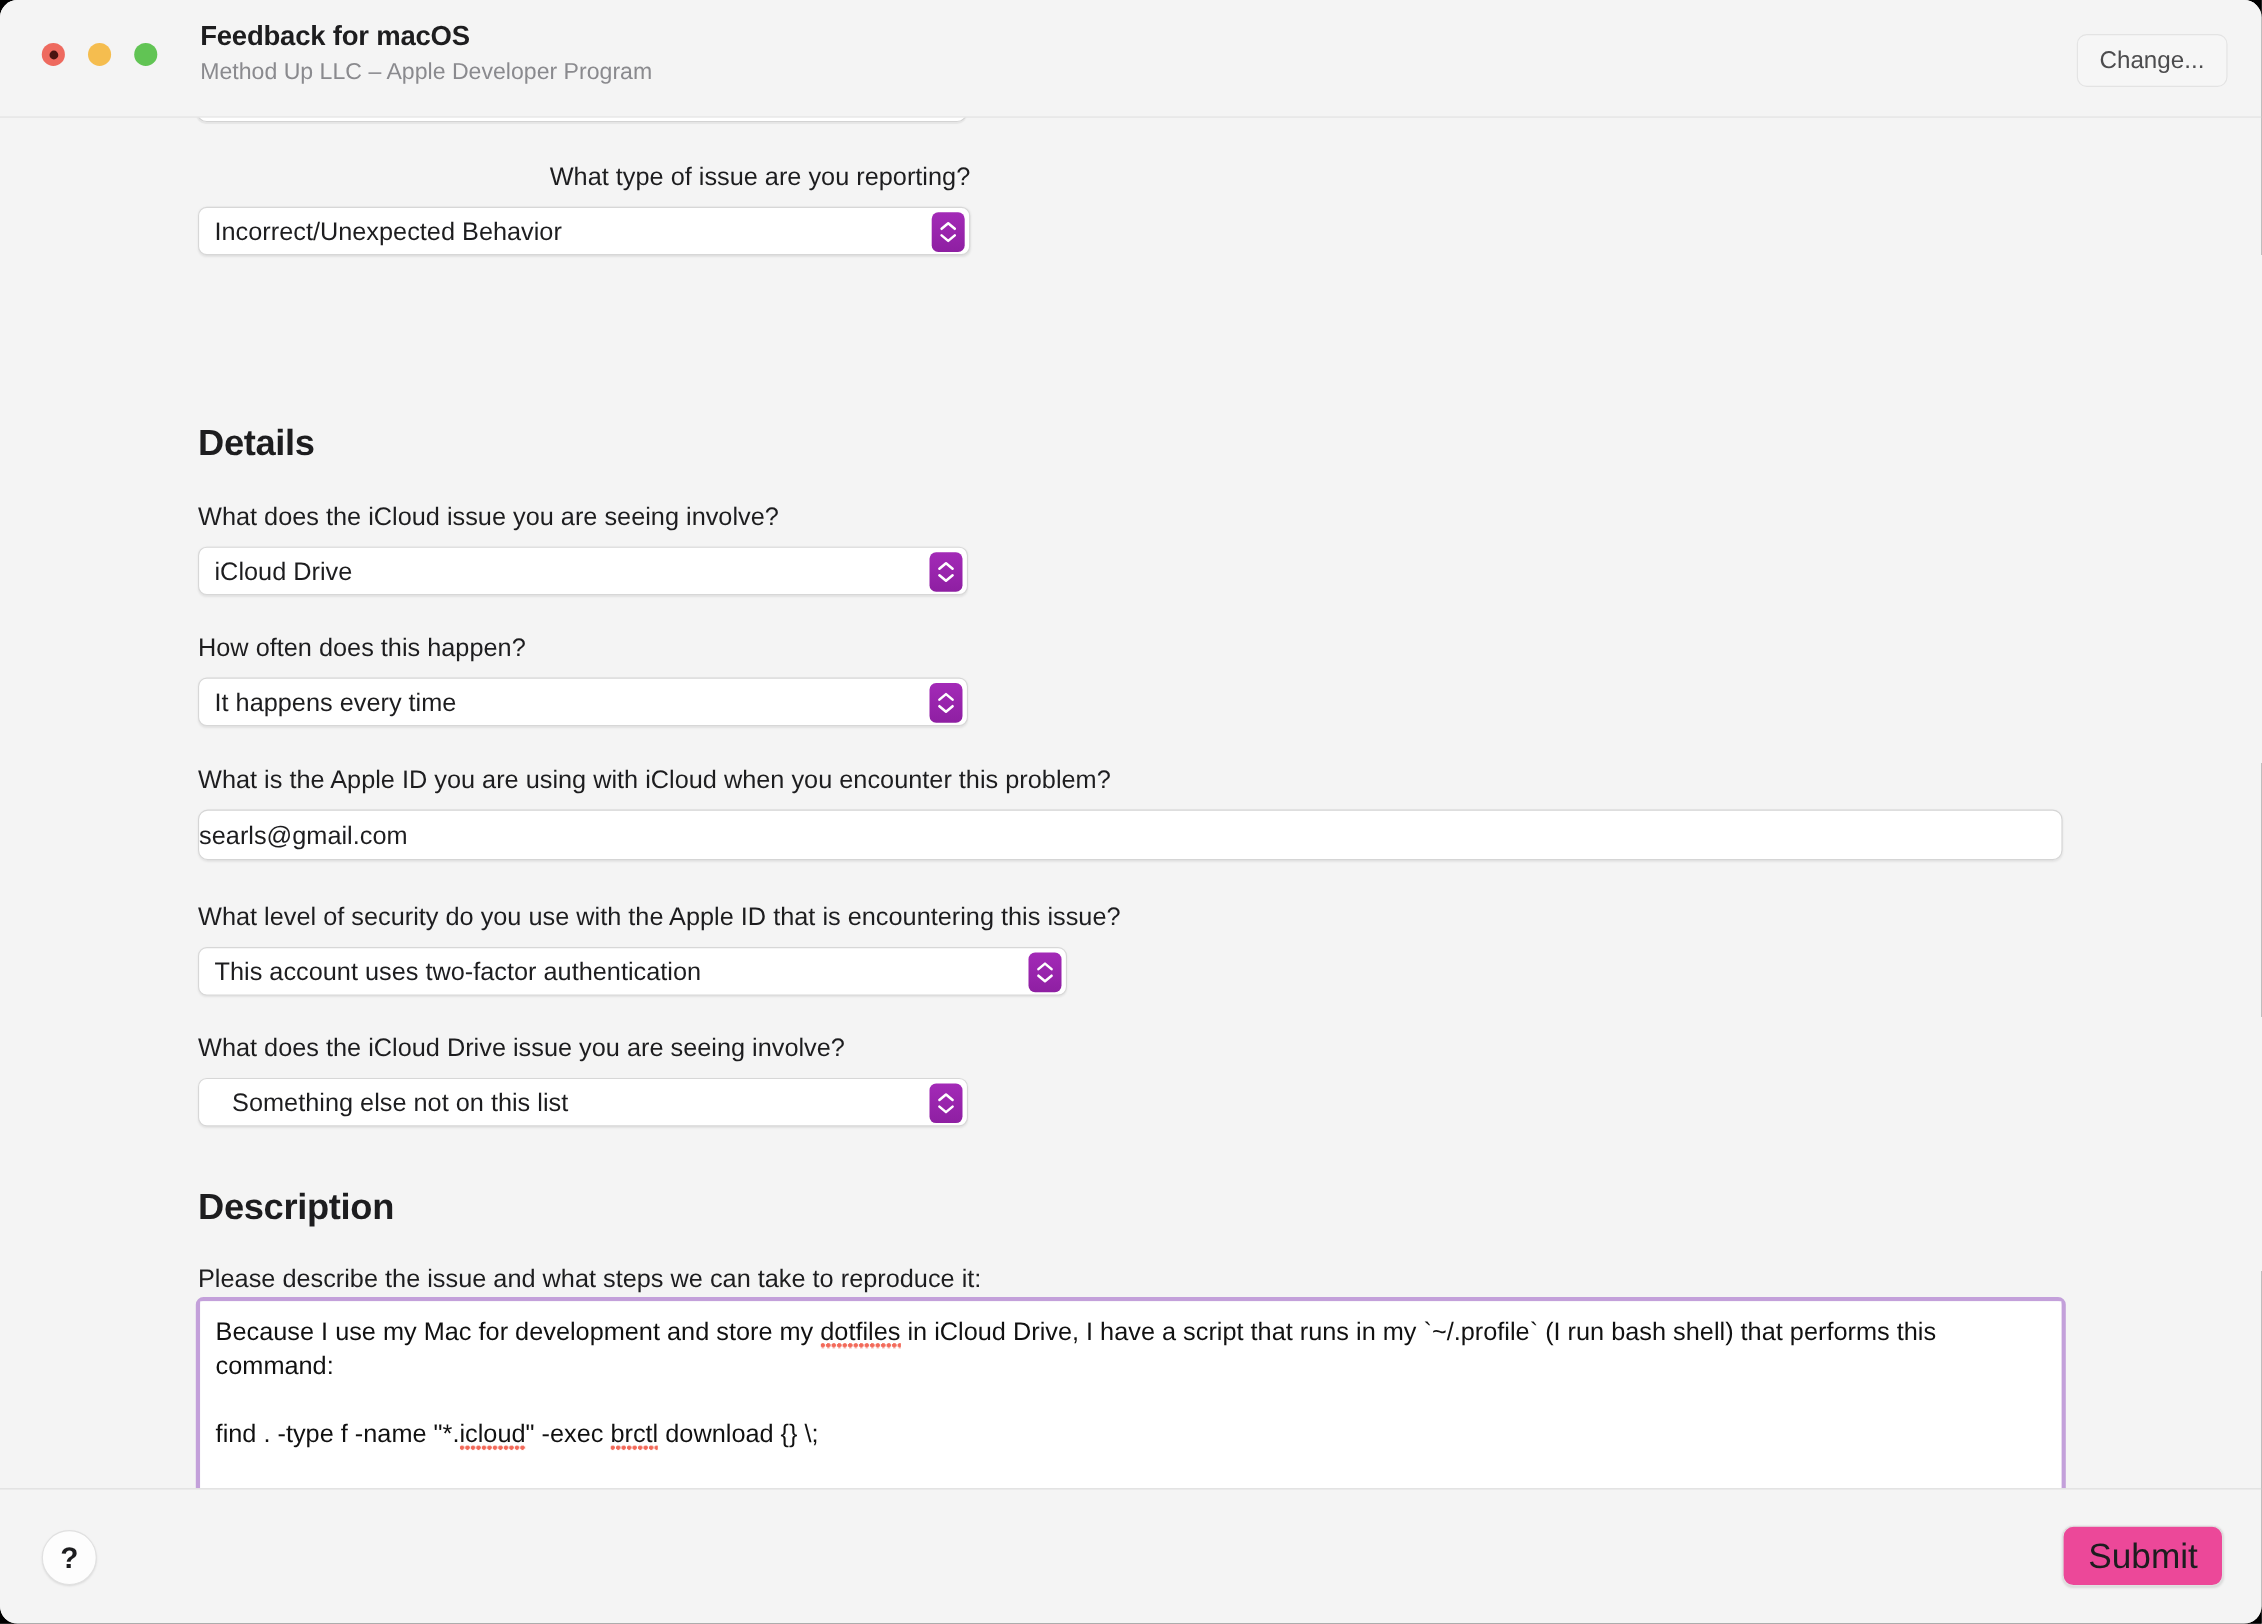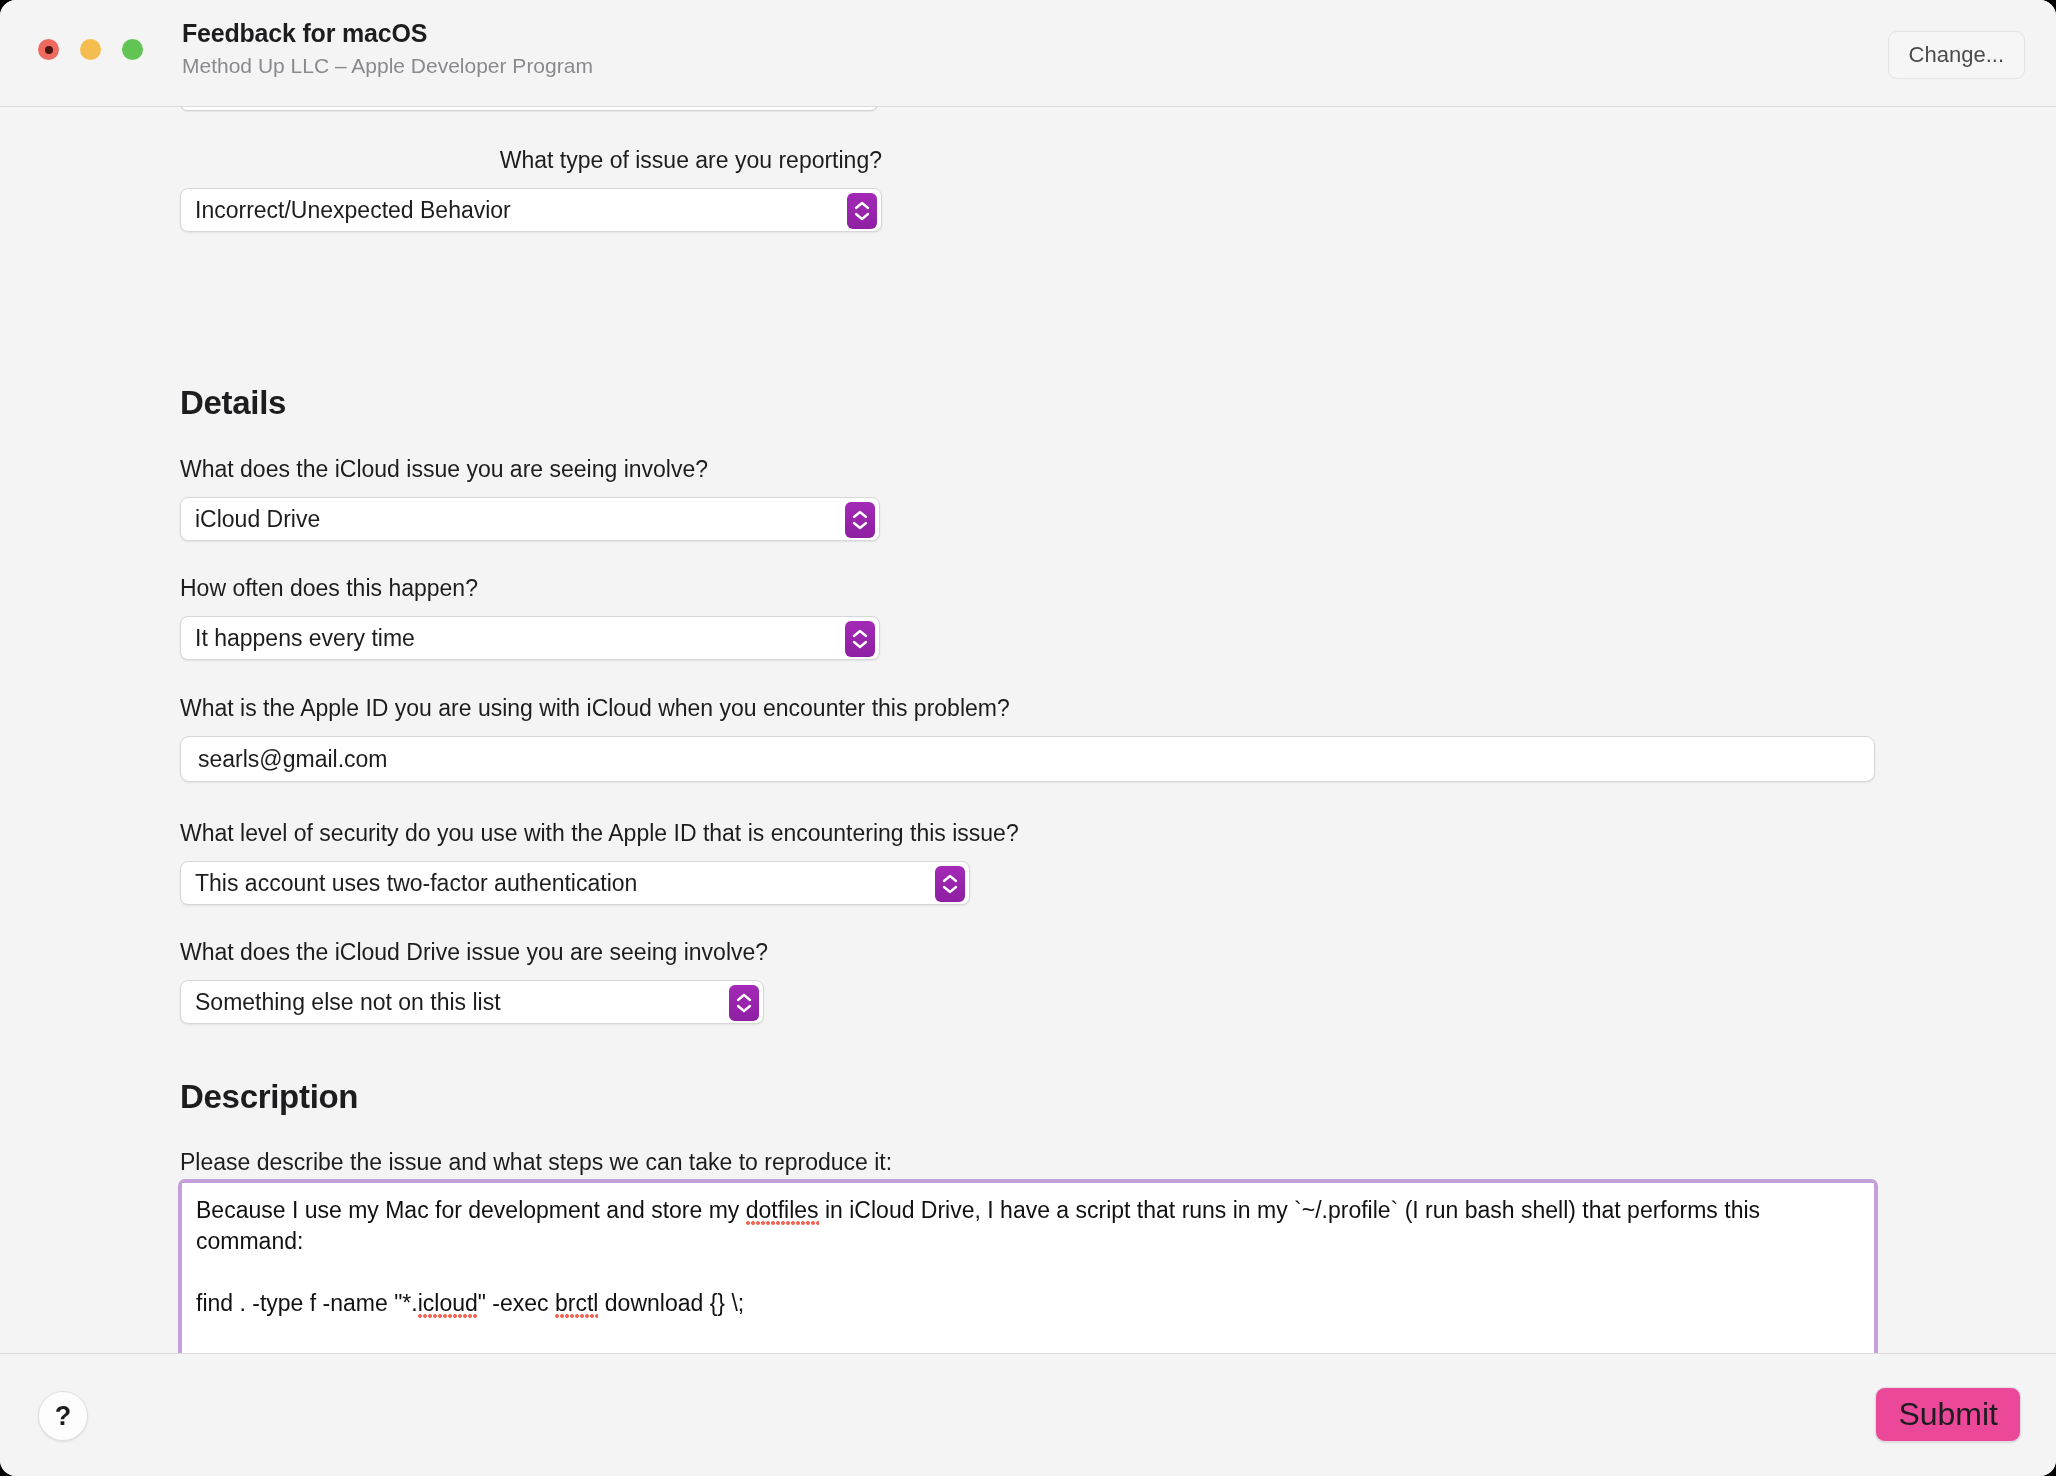--- a/index.html
+++ b/index.html
@@ -160,21 +160,20 @@
 
   
   .textfield {
     height: 46px;
     background: #ffffff;
     border: 1px solid #d5d5d5;
     border-radius: 9px;
     box-shadow: 0 1px 2px rgba(0,0,0,0.07);
     display: flex;
     align-items: center;
-    padding-left: 17px;
     font-size: 23px;
     color: #1d1d1f;
     cursor: text;
   }
 
   
   .ta-wrap {
     border: 4px solid #c3a0da;
     border-radius: 7px;
     background: #ffffff;
@@ -337,21 +336,21 @@
               </svg>
             <svg width="16" height="9" viewBox="0 0 16 9">
                 <path d="M2 2 L8 7 L14 2" fill="none" stroke="#ffffff" stroke-width="2.3" stroke-linecap="round" stroke-linejoin="round"></path>
               </svg>
           </span>
         </div>
       </div>
 
       <div style="position:absolute; left:180px; top:830px;">
         <div class="q-label">What does the iCloud Drive issue you are seeing involve?</div>
-        <div class="popup" style="margin-top:13px; width:584px;">
+        <div class="popup" style="margin-top:13px; width:700px;padding-left:16px;">
           <span class="val">Something else not on this list</span>
           <span class="stepper">
             <svg width="16" height="9" viewBox="0 0 16 9">
                 <path d="M2 7 L8 2 L14 7" fill="none" stroke="#ffffff" stroke-width="2.3" stroke-linecap="round" stroke-linejoin="round"></path>
               </svg>
             <svg width="16" height="9" viewBox="0 0 16 9">
                 <path d="M2 2 L8 7 L14 2" fill="none" stroke="#ffffff" stroke-width="2.3" stroke-linecap="round" stroke-linejoin="round"></path>
               </svg>
           </span>
         </div>

